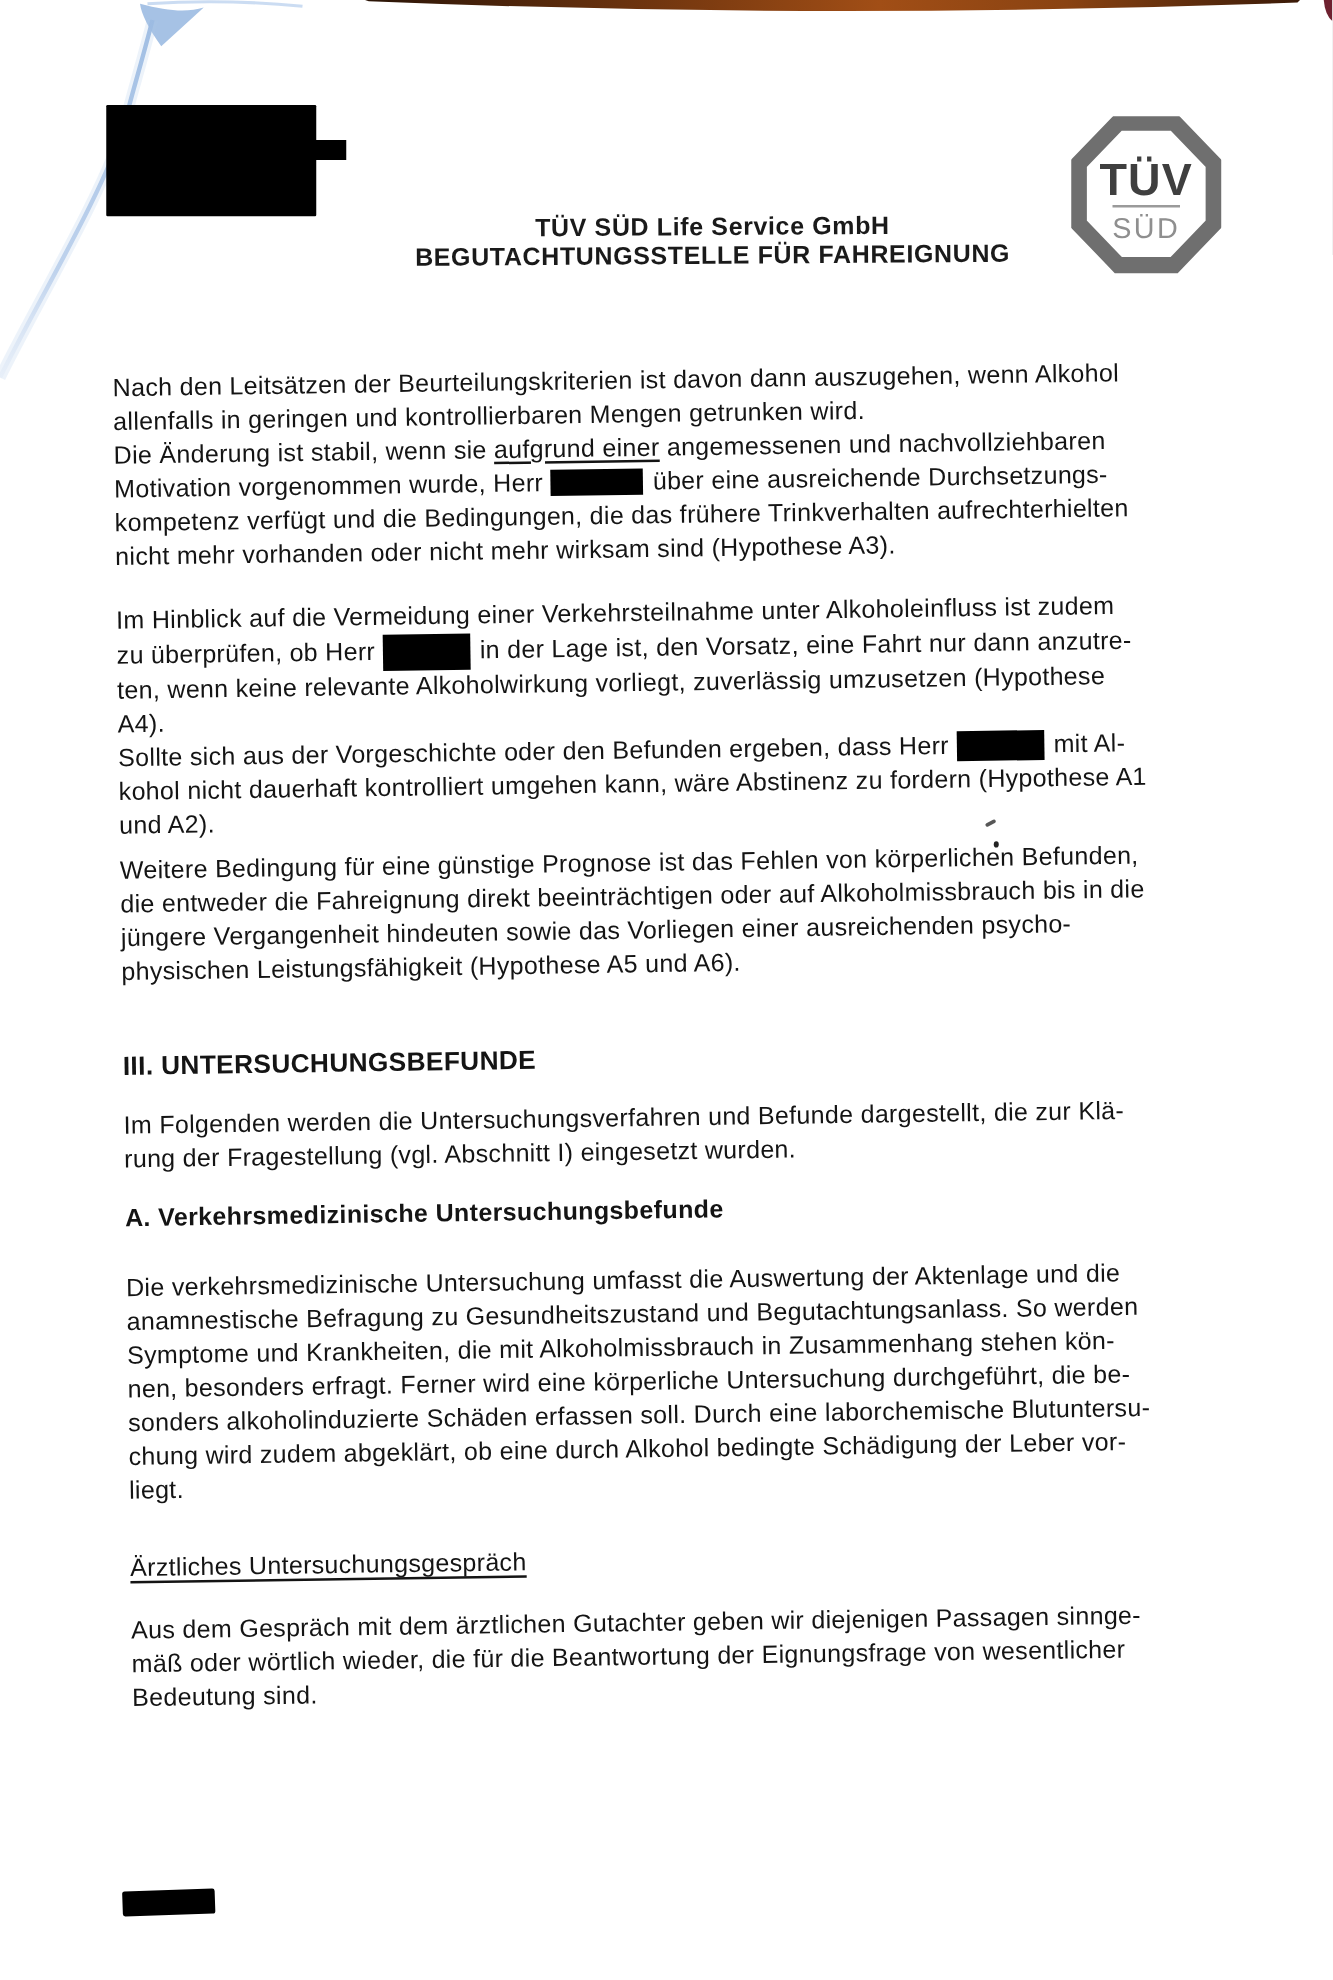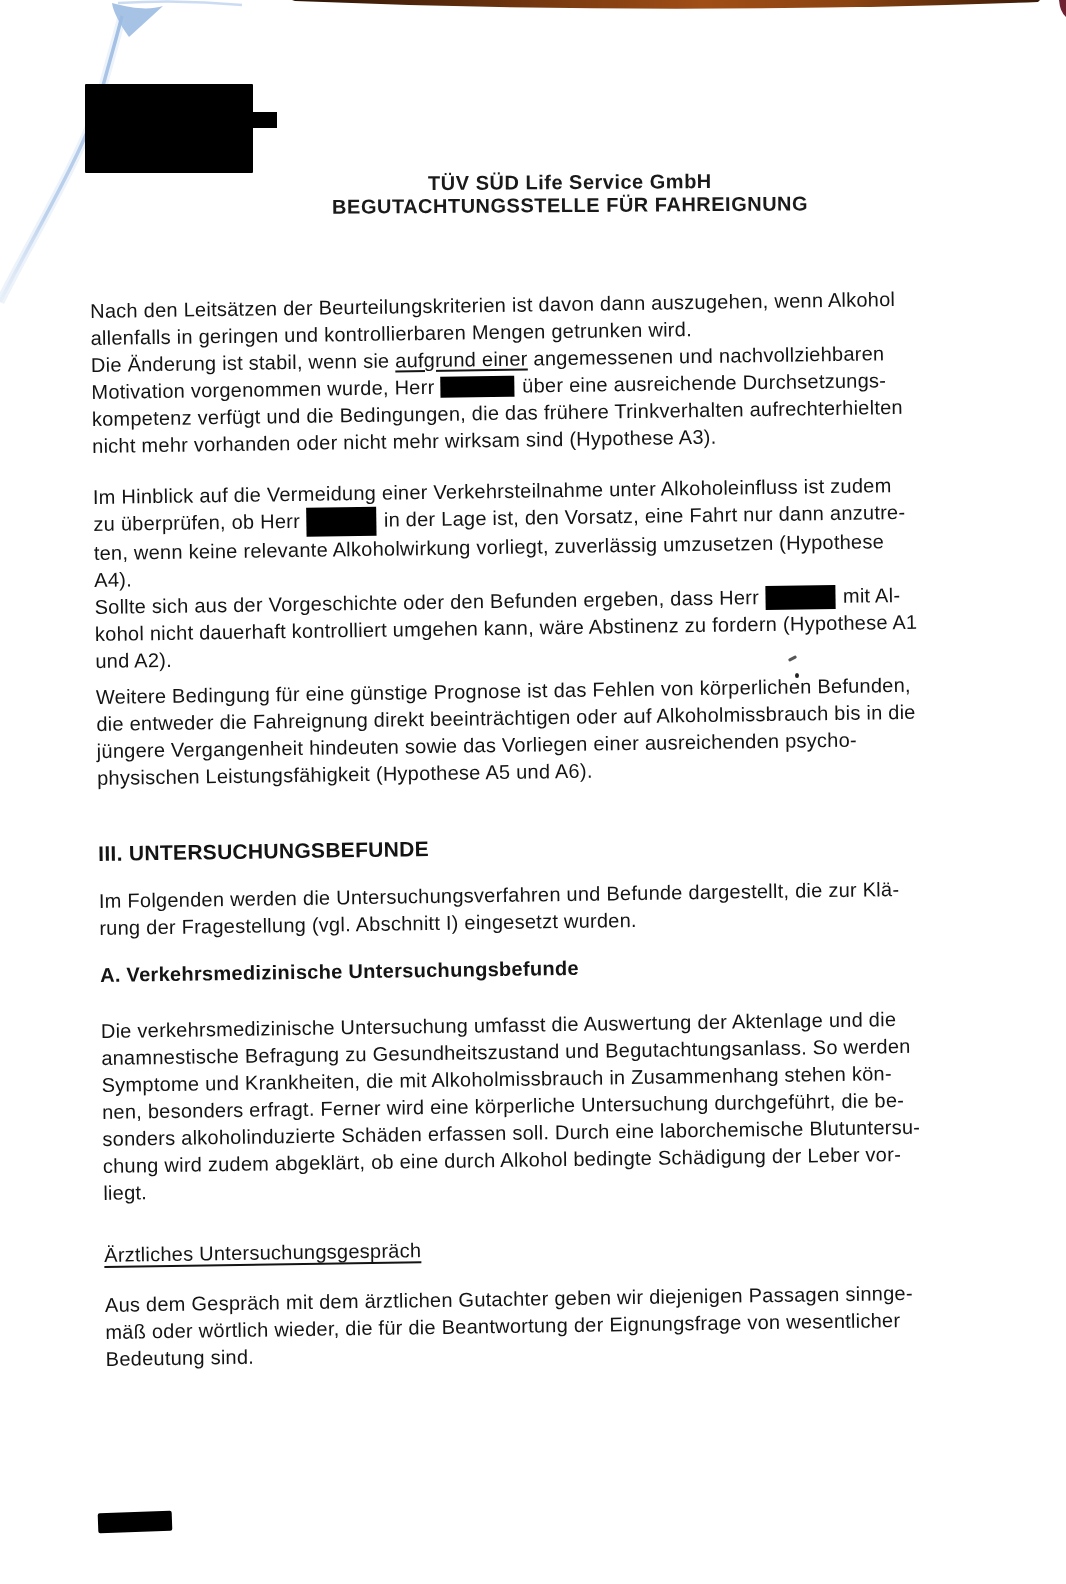--- a/index.html
+++ b/index.html
@@ -82,20 +82,28 @@
   <div class="redact redact-top-tab"></div>
   <div class="redact redact-bottom"></div>
   <div class="speck-dash"></div>
   <div class="speck-dot"></div>
 
   <div class="doc-header">
     <div>TÜV SÜD Life Service GmbH</div>
     <div>BEGUTACHTUNGSSTELLE FÜR FAHREIGNUNG</div>
   </div>
 
+  <div class="logo-wrap">
+    <svg width="120" height="130" viewBox="0 0 120 130">
+      <polygon points="37.6,5 82.4,5 114,37.8 114,86.2 82.4,119 37.6,119 6,86.2 6,37.8" fill="#ffffff" stroke="#6f6f6f" stroke-width="13"></polygon>
+      <text x="60" y="63" text-anchor="middle" font-family="Liberation Sans, sans-serif" font-size="36" font-weight="bold" fill="#3f3f3f" letter-spacing="1">TÜV</text>
+      <line x1="33" y1="72" x2="87" y2="72" stroke="#9a9a9a" stroke-width="2"></line>
+      <text x="60" y="97" text-anchor="middle" font-family="Liberation Sans, sans-serif" font-size="23" fill="#8f8f8f" letter-spacing="2">SÜD</text>
+    </svg>
+  </div>
 
   <div class="doc-body">
 
     <p class="para p1"><span>Nach den Leitsätzen der Beurteilungskriterien ist davon dann auszugehen, wenn Alkohol
 allenfalls in geringen und kontrollierbaren Mengen getrunken wird.
 Die Änderung ist stabil, wenn sie </span><span class="u-inline">aufgrund einer</span><span> angemessenen und nachvollziehbaren
 Motivation vorgenommen wurde, Herr</span><span class="redact redact-inline r1"></span><span> über eine ausreichende Durchsetzungs-
 kompetenz verfügt und die Bedingungen, die das frühere Trinkverhalten aufrechterhielten
 nicht mehr vorhanden oder nicht mehr wirksam sind (Hypothese A3).</span></p>
 

